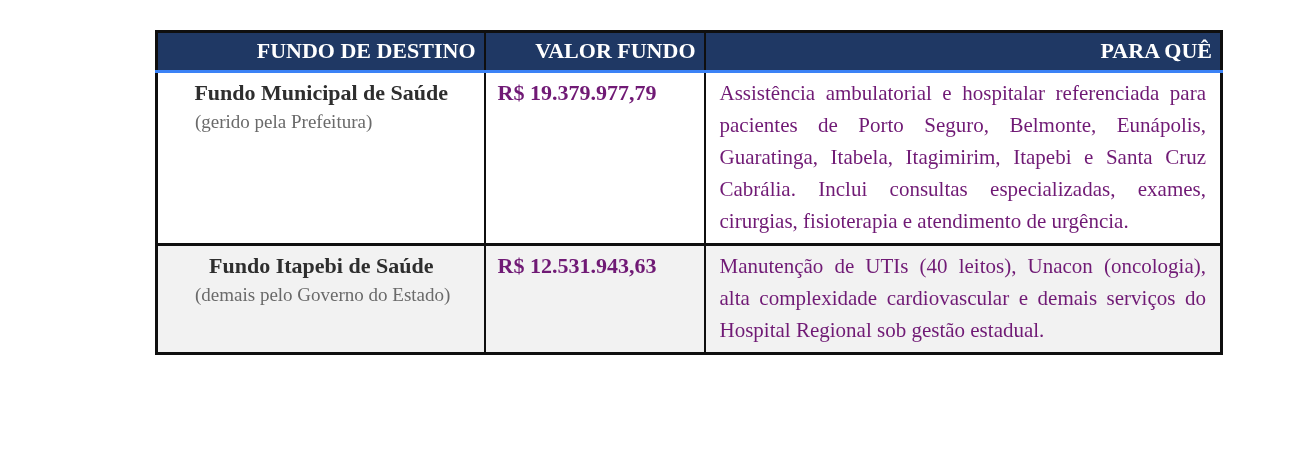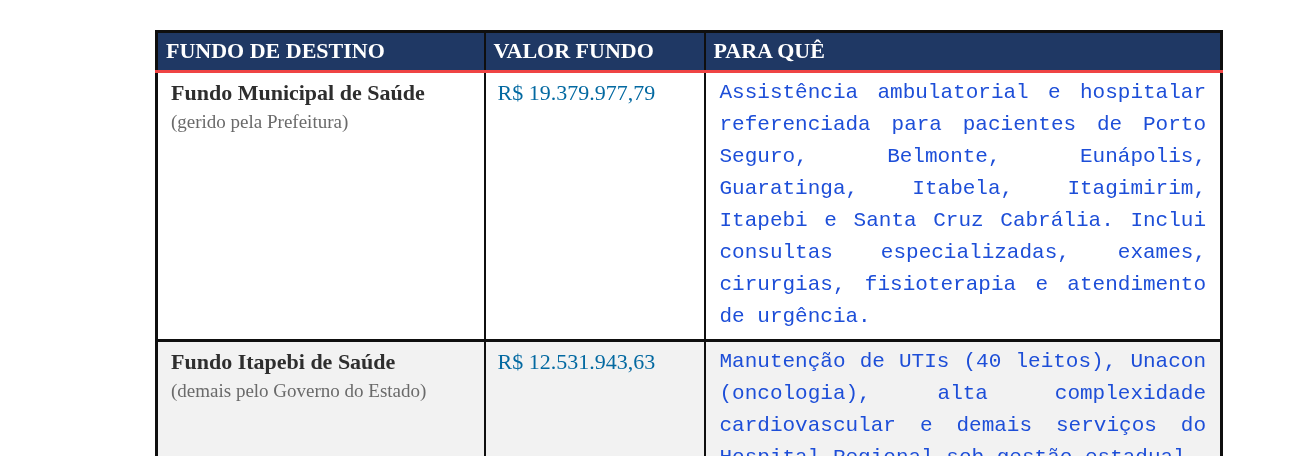--- a/index.html
+++ b/index.html
@@ -28,59 +28,60 @@
     border: 2px solid #0f0f0f;
     vertical-align: top;
     box-sizing: border-box;
   }
   .funds-table thead th {
     background: #1f3864;
     color: #ffffff;
     font-weight: bold;
     font-size: 22px;
     line-height: 26px;
-    text-align: left;
+    text-align: right;
     padding: 5px 8px 6px 8px;
-    border-bottom: 3px solid #ef4444;
+    border-bottom: 3px solid #3b82f6;
   }
   .funds-table tbody tr + tr td {
     border-top: 3px solid #0f0f0f;
   }
   .row-state td {
     background: #f2f2f2;
   }
   .cell-fund {
     padding: 5px 12px 6px 13px;
   }
   .fund-name {
     font-weight: bold;
     font-size: 22px;
     line-height: 30px;
     color: #2e2e2e;
+    text-align: center;
   }
   .fund-manager {
     font-size: 19px;
     line-height: 27px;
     color: #6a6a6a;
+    margin-left: 24px;
   }
   .cell-value {
     padding: 5px 10px 6px 12px;
-    font-weight: normal;
+    font-weight: bold;
     font-size: 22px;
     line-height: 30px;
-    color: #0369a1;
+    color: #701a75;
   }
   .cell-purpose {
     padding: 4px 14px 6px 14px;
     font-size: 21px;
     line-height: 32px;
-    color: #1d4ed8;
+    color: #701a75;
     text-align: justify;
     text-justify: inter-word;
-    font-family: Liberation Mono, monospace;
   }
 </style>
 </head>
 <body>
 
 <table class="funds-table">
   <colgroup>
     <col style="width:328px">
     <col style="width:220px">
     <col style="width:517px">

